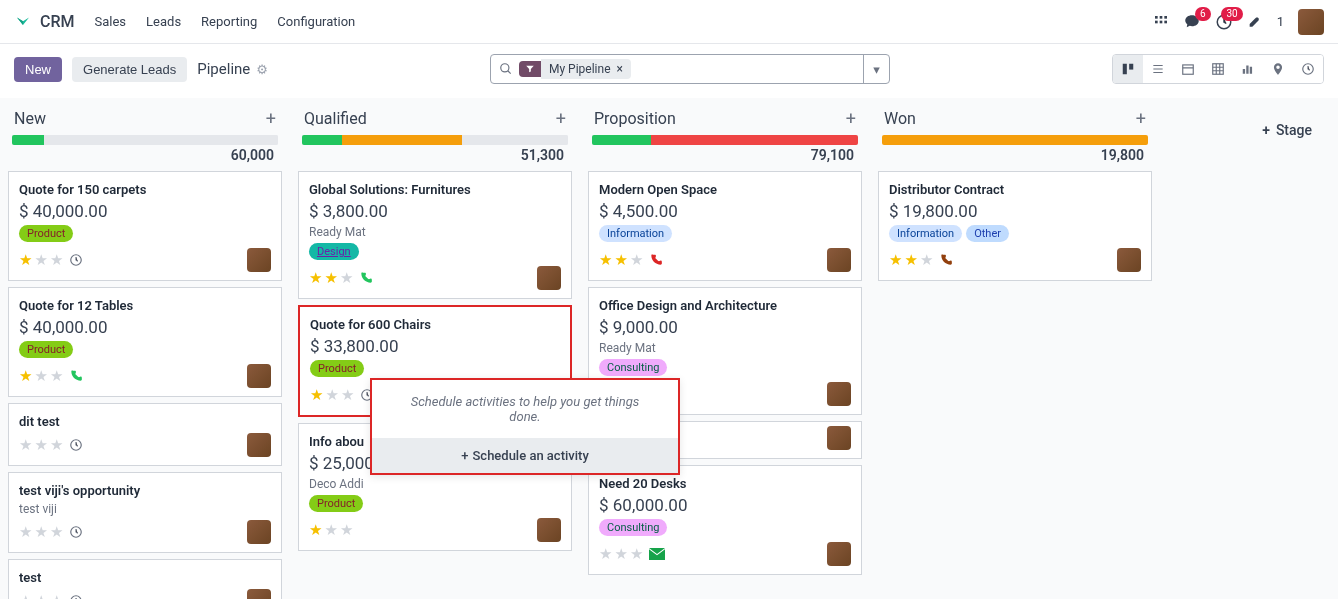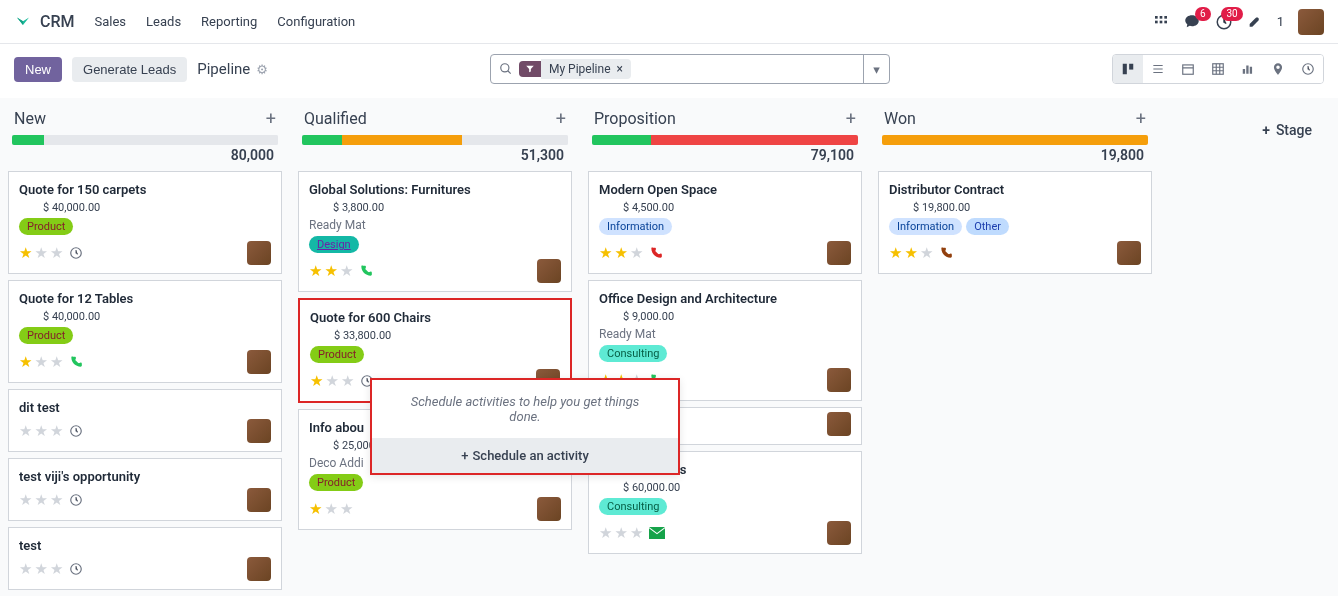--- a/index.html
+++ b/index.html
@@ -32,28 +32,28 @@
 .column { width: 290px; padding: 0 8px; flex-shrink:0; }
 .col-header { display: flex; align-items: center; justify-content: space-between; padding: 10px 6px 6px; }
 .col-title { font-size: 16px; color: #374151; }
 .col-plus { color: #6b7280; font-size: 18px; cursor: pointer; }
 .col-progress { height: 10px; display: flex; border-radius: 2px; overflow: hidden; background: #e5e7eb; margin: 0 4px; }
 .pseg { height: 100%; }
 .col-total { text-align: right; font-weight: 600; padding: 2px 8px 8px; font-size: 14px; }
 .card { background: #fff; border: 1px solid #d1d5db; border-radius: 0; padding: 10px 10px 8px; margin-bottom: 6px; position: relative; }
 .card.highlight { border: 2px solid #dc2626; }
 .card-title { font-weight: 600; font-size: 13px; margin-bottom: 4px; color: #1f2937; }
-.card-price { font-size: 11px; color: #374151; margin-bottom: 4px; margin-left: 24px; }
+.card-price { font-size: 17px; color: #374151; margin-bottom: 4px; }
 .card-sub { font-size: 12px; color: #6b7280; margin-bottom: 4px; }
 .tags { display: flex; gap: 4px; flex-wrap: wrap; margin-bottom: 6px; }
 .tag { font-size: 11px; padding: 2px 8px; border-radius: 10px; }
 .tag-product { background: #84cc16; color: #842029; }
 .tag-design { background: #14b8a6; color: #6b21a8; text-decoration: underline; }
 .tag-info { background: #cfe2ff; color: #084298; }
-.tag-consulting { background: #5eead4; color: #065f46; }
+.tag-consulting { background: #f0abfc; color: #065f46; }
 .tag-other { background: #bfdbfe; color: #1e40af; }
 .card-footer { display: flex; align-items: center; justify-content: space-between; }
 .stars { display: flex; gap: 2px; align-items:center; }
 .star { color: #d1d5db; font-size: 15px; cursor:pointer; }
 .star.on { color: #f6c000; }
 .activity-icon { color: #6b7280; font-size: 14px; margin-left: 4px; cursor:pointer; }
 .phone-icon { color: #22c55e; font-size: 14px; margin-left: 4px; }
 .phone-red { color: #dc2626; }
 .mail-icon { color: #16a34a; font-size: 14px; margin-left: 4px; }
 .popover { position: absolute; left: 370px; top: 378px; width: 310px; background: #fff; border: 2px solid #dc2626; z-index: 100; box-shadow: 0 2px 8px rgba(0,0,0,0.1); }
@@ -185,21 +185,21 @@
 <div class="kanban" id="kanban">
     <div class="column">
     <div class="col-header">
       <span class="col-title">New</span>
       <span class="col-plus">+</span>
     </div>
     <div class="col-progress">
         <div class="pseg" style="background:#22c55e;width:12%"></div>
         <div class="pseg" style="background:#e5e7eb;width:88%"></div>
       </div>
-    <div class="col-total">80,000</div>
+    <div class="col-total">60,000</div>
     <div class="card " style="">
       <div class="card-title">Quote for 150 carpets</div>
       <div class="card-price">$ 40,000.00</div>
 
       <div class="tags">
           <span class="tag tag-product">Product</span>
         </div>
       <div class="card-footer">
         <div class="stars">
             <span class="star on">★</span>
@@ -250,20 +250,21 @@
                 <path stroke="#6b7280" stroke-width="2" d="M12 7v5l3 2"></path>
               </svg>
             </span>
           </div>
         <span class="avatar-sm"></span>
       </div>
     </div>
       <div class="card " style="">
       <div class="card-title">test viji's opportunity</div>
 
+      <div class="card-sub">test viji</div>
 
       <div class="card-footer">
         <div class="stars">
             <span class="star ">★</span>
             <span class="star ">★</span>
             <span class="star ">★</span>
             <span class="activity-icon">
               <svg width="14" height="14" viewBox="0 0 24 24">
                 <circle cx="12" cy="12" r="9" fill="none" stroke="#6b7280" stroke-width="2"></circle>
                 <path stroke="#6b7280" stroke-width="2" d="M12 7v5l3 2"></path>

